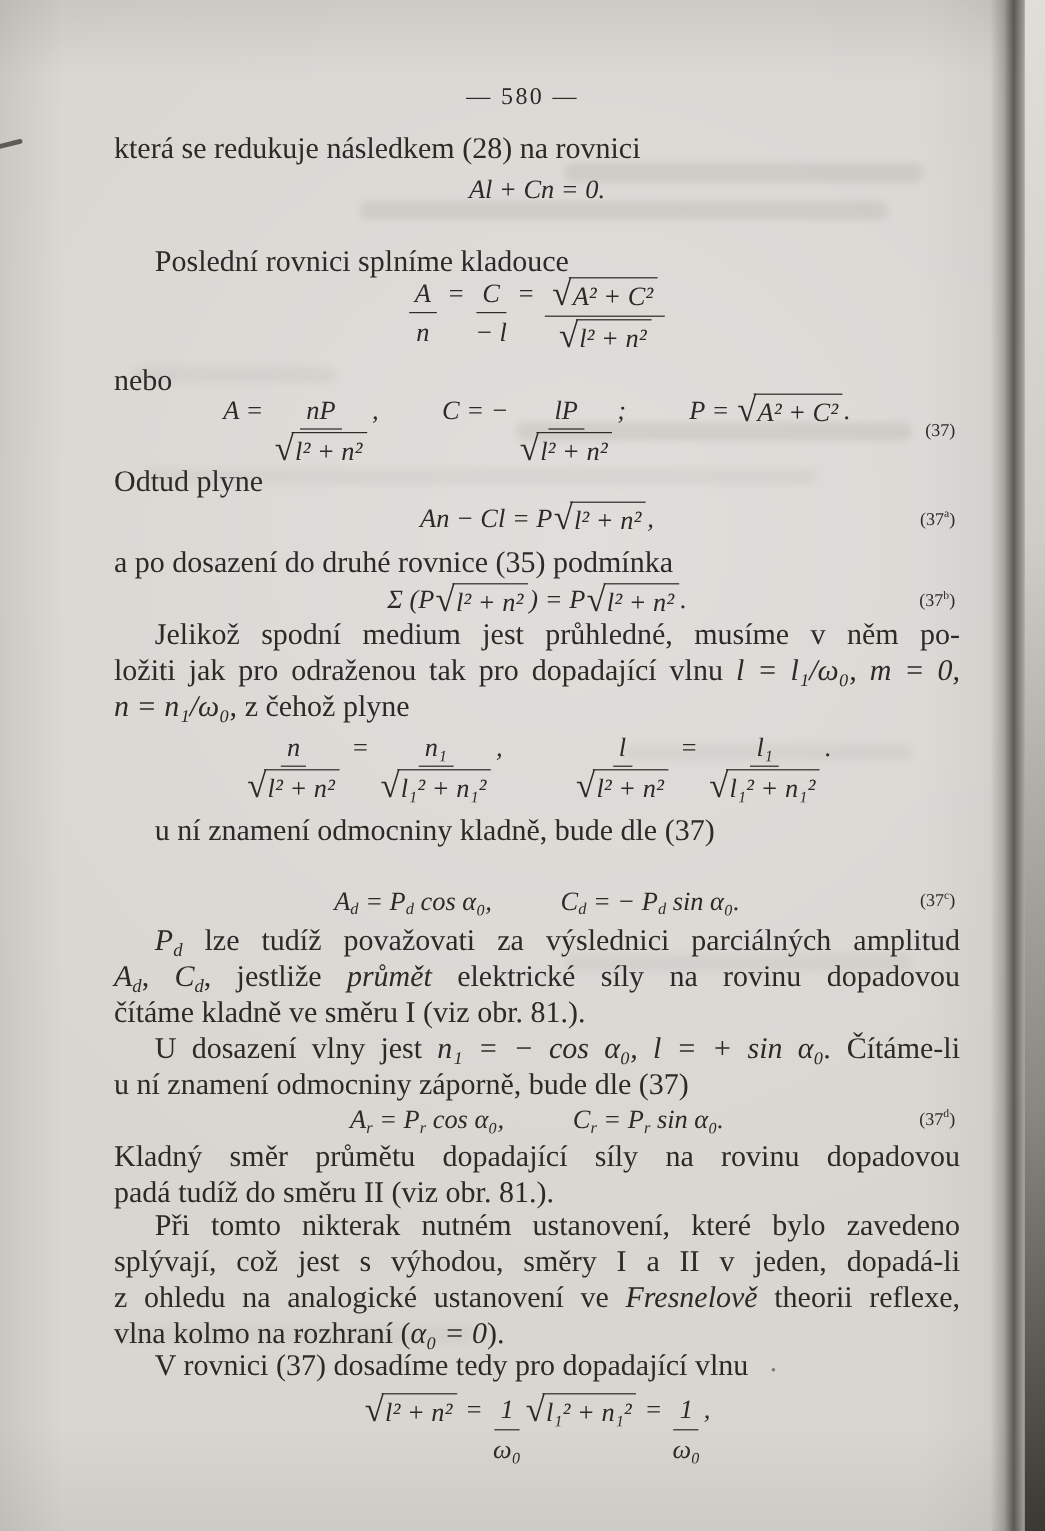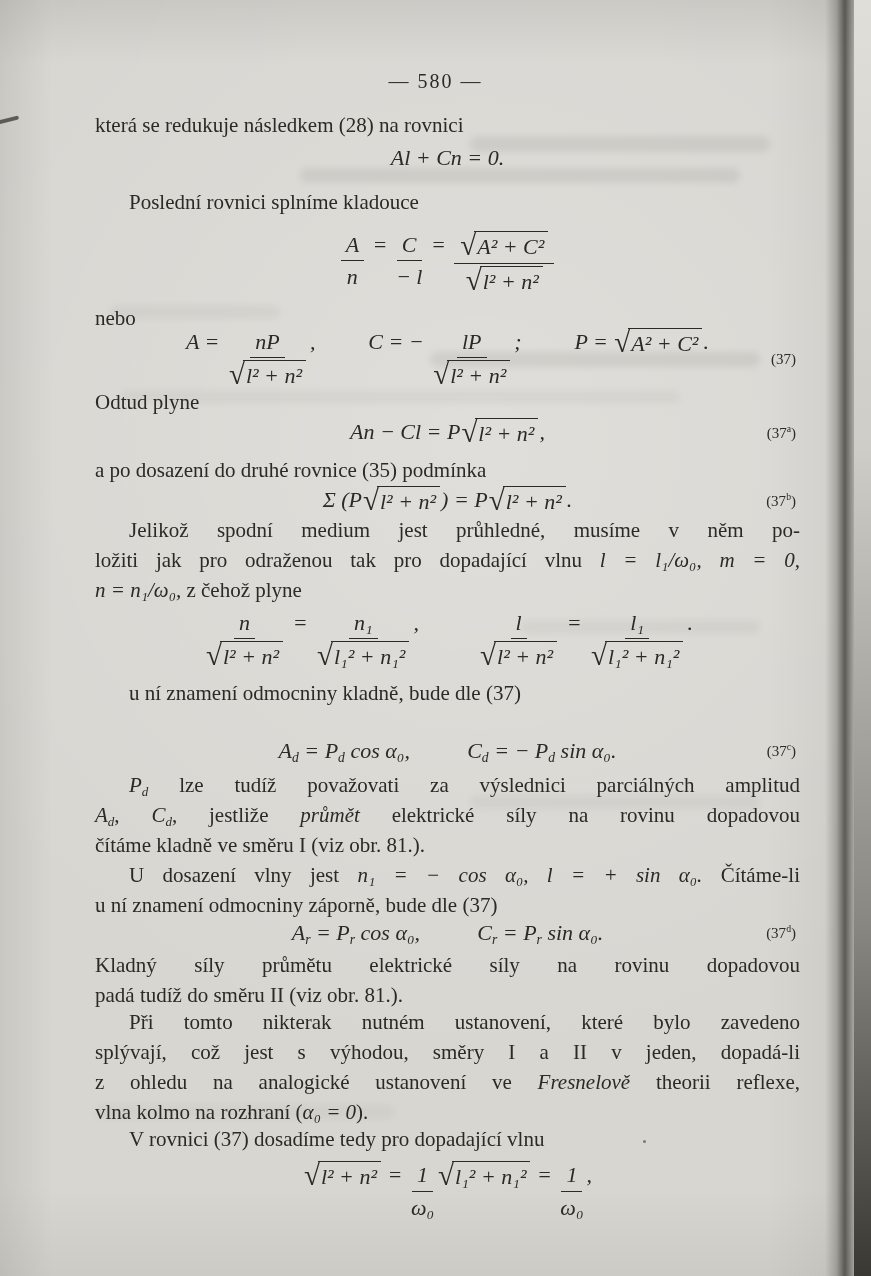--- a/index.html
+++ b/index.html
@@ -30,21 +30,21 @@
   }
   .ink-mark{
     position:absolute;left:-3px;top:118px;width:22px;height:4px;background:#4a4843;
     transform:rotate(-14deg);border-radius:2px;opacity:.85;
   }
   .ghost{
     position:absolute;background:rgba(105,103,95,.12);filter:blur(3px);
     border-radius:8px;pointer-events:none;
   }
   .textblock{position:absolute;left:0;top:0;width:871px;height:928px;}
-  .block{position:absolute;left:95px;width:705px;font-size:21px;line-height:30px;}
+  .block{position:absolute;left:95px;width:705px;font-size:25px;line-height:30px;}
   .pline{text-align:justify;text-align-last:justify;}
   .pline.last{text-align:left;text-align-last:left;}
   .indent .pline:first-child{text-indent:34px;}
   .header{left:0;width:871px;text-align:center;font-size:20px;letter-spacing:2px;}
   
   .eq{display:flex;align-items:center;justify-content:center;font-size:22px;line-height:1.25;}
   .eqrow{display:inline-flex;white-space:pre;}
   .eqnum{position:absolute;right:4px;top:50%;transform:translateY(-50%);
          font-size:15px;font-style:normal;white-space:nowrap;}
   .eqnum sup{font-size:.65em;}
@@ -80,21 +80,21 @@
   <div class="block header" style="top:66px">— 580 —</div>
 
   <div class="block" style="top:110px">
       <div class="pline last"><span class="t">která se redukuje následkem (28) na rovnici</span></div>
     </div>
 
   <div class="block eq" style="top:141px;height:34px">
     <span class="eqrow"><span class="mi">Al + Cn = 0.</span></span>
   </div>
 
-  <div class="block indent" style="top:187px">
+  <div class="block indent" style="top:204px">
       <div class="pline last"><span class="t">Poslední rovnici splníme kladouce</span></div>
     </div>
 
   <div class="block eq" style="top:220px;height:86px">
     <span class="eqrow"><span class="frac"><span class="num"><span class="mi">A</span></span><span class="den"><span class="mi">n</span></span></span><span class="mi"> = </span><span class="frac"><span class="num"><span class="mi">C</span></span><span class="den"><span class="mi">− l</span></span></span><span class="mi"> = </span><span class="frac"><span class="num"><span class="sqrt"><span class="rsign">√</span><span class="rad"><span class="mi">A² + C²</span></span></span></span><span class="den"><span class="sqrt"><span class="rsign">√</span><span class="rad"><span class="mi">l² + n²</span></span></span></span></span></span>
   </div>
 
   <div class="block" style="top:303px">
       <div class="pline last"><span class="t">nebo</span></div>
     </div>
@@ -151,21 +151,21 @@
       <div class="pline"><span class="t">U dosazení vlny jest </span><span class="mi">n₁ = − cos α₀, l = + sin α₀.</span><span class="t"> Čítáme-li</span></div>
       <div class="pline last"><span class="t">u ní znamení odmocniny záporně, bude dle (37)</span></div>
     </div>
 
   <div class="block eq" style="top:913px;height:40px">
     <span class="eqrow"><span class="mi">A<sub>r</sub></span><span class="mi"> = </span><span class="mi">P<sub>r</sub></span><span class="mi"> cos α₀,</span><span style="display: inline-block; width: 2.6em;"></span><span class="mi">C<sub>r</sub></span><span class="mi"> = </span><span class="mi">P<sub>r</sub></span><span class="mi"> sin α₀.</span></span>
     <span class="eqnum"><span>(37</span><sup>d</sup><span>)</span></span>
   </div>
 
   <div class="block" style="top:950px">
-      <div class="pline"><span class="t">Kladný síly průmětu elektrické síly na rovinu dopadovou</span></div>
+      <div class="pline"><span class="t">Kladný směr průmětu dopadající síly na rovinu dopadovou</span></div>
       <div class="pline last"><span class="t">padá tudíž do směru II (viz obr. 81.).</span></div>
     </div>
 
   <div class="block indent" style="top:1007px">
       <div class="pline"><span class="t">Při tomto nikterak nutném ustanovení, které bylo zavedeno</span></div>
       <div class="pline"><span class="t">splývají, což jest s výhodou, směry I a II v jeden, dopadá-li</span></div>
       <div class="pline"><span class="t">z ohledu na analogické ustanovení ve </span><span class="mi">Fresnelově</span><span class="t"> theorii reflexe,</span></div>
       <div class="pline last"><span class="t">vlna kolmo na rozhraní (</span><span class="mi">α₀ = 0</span><span class="t">).</span></div>
     </div>
 

